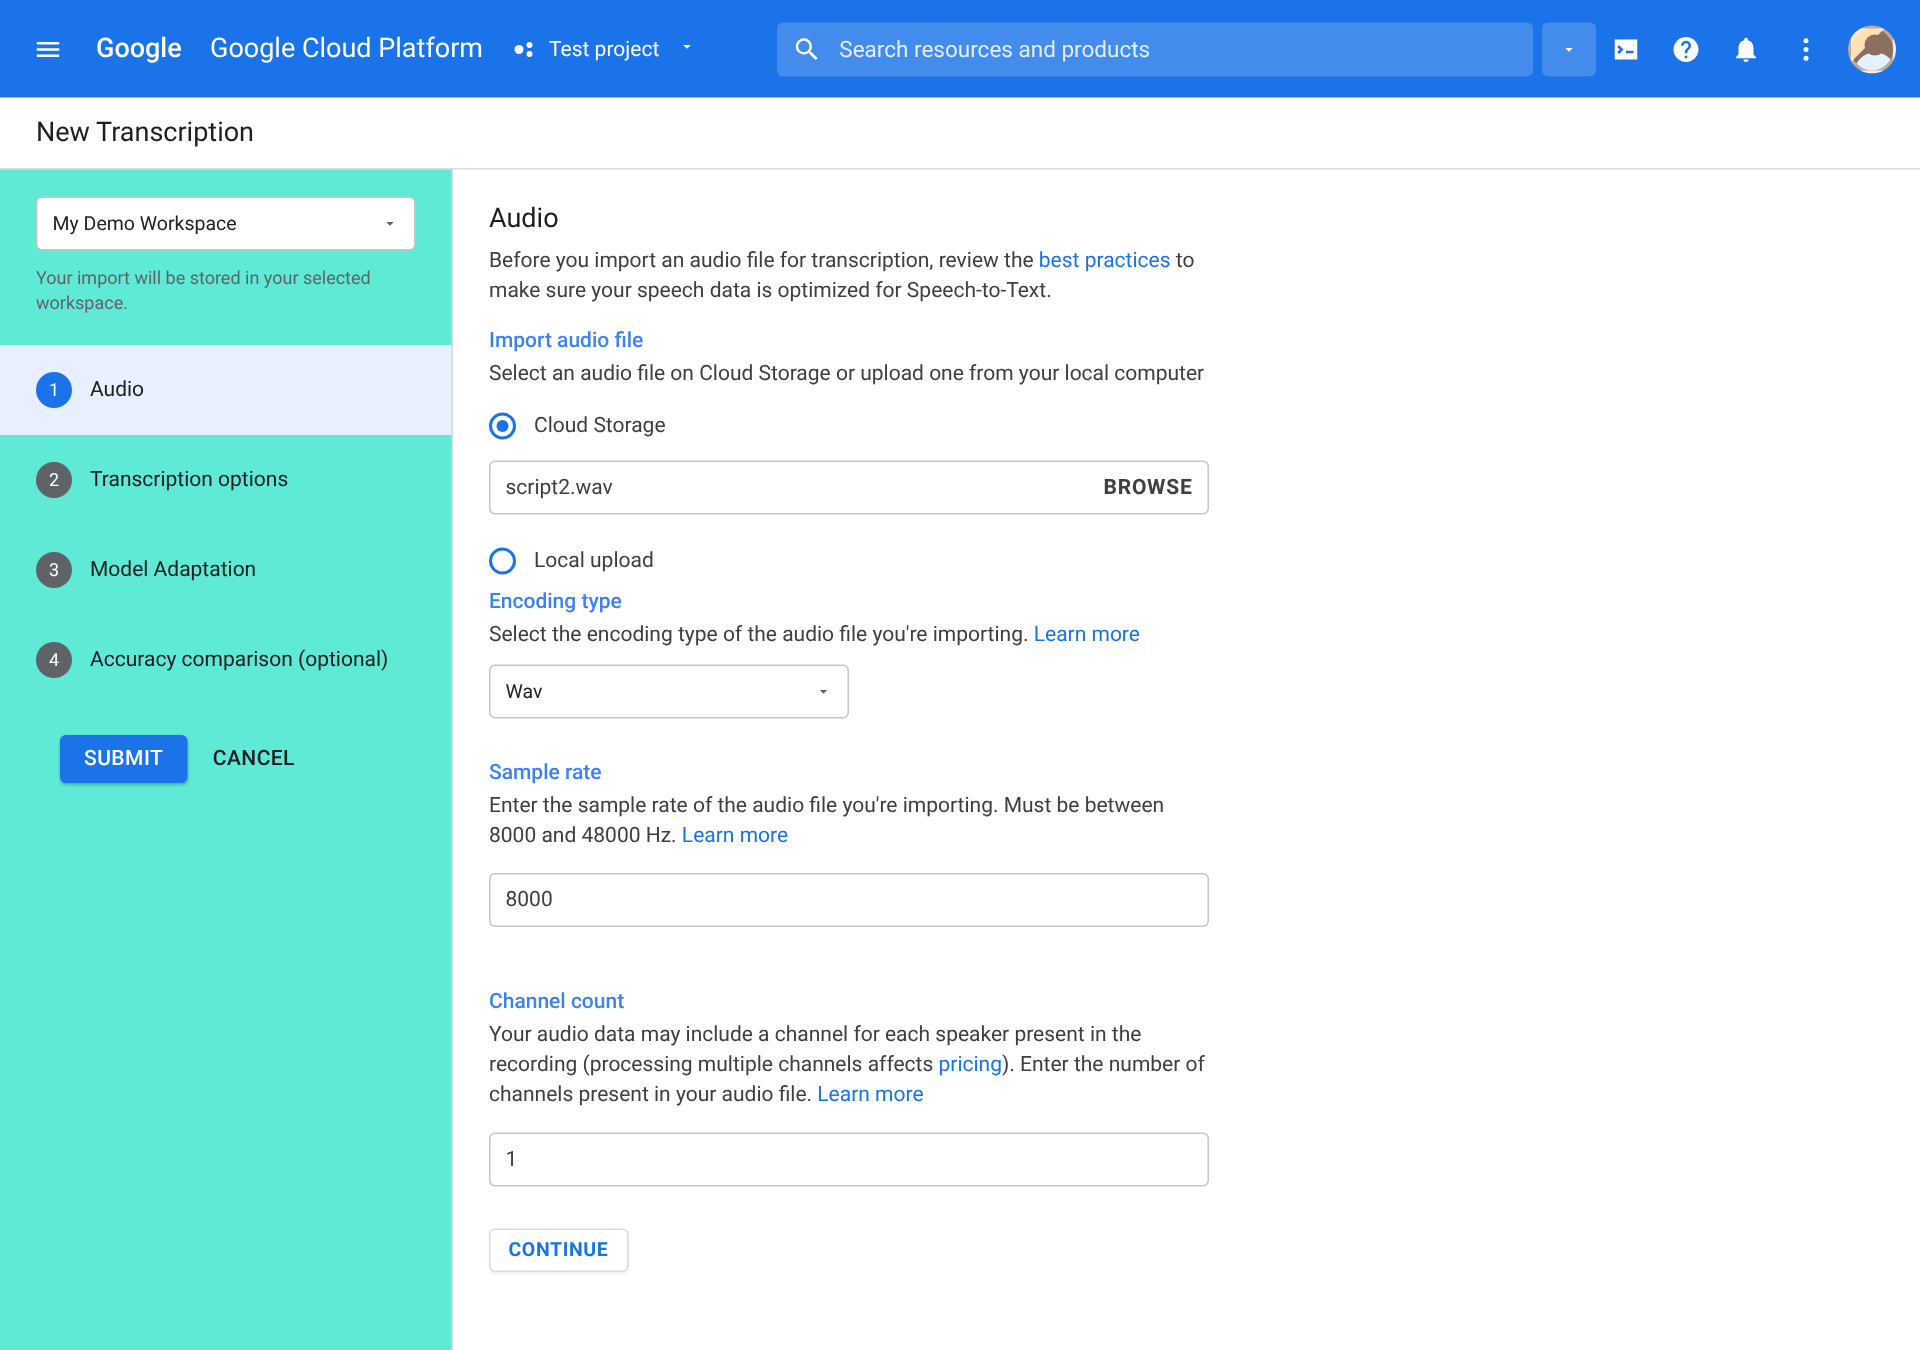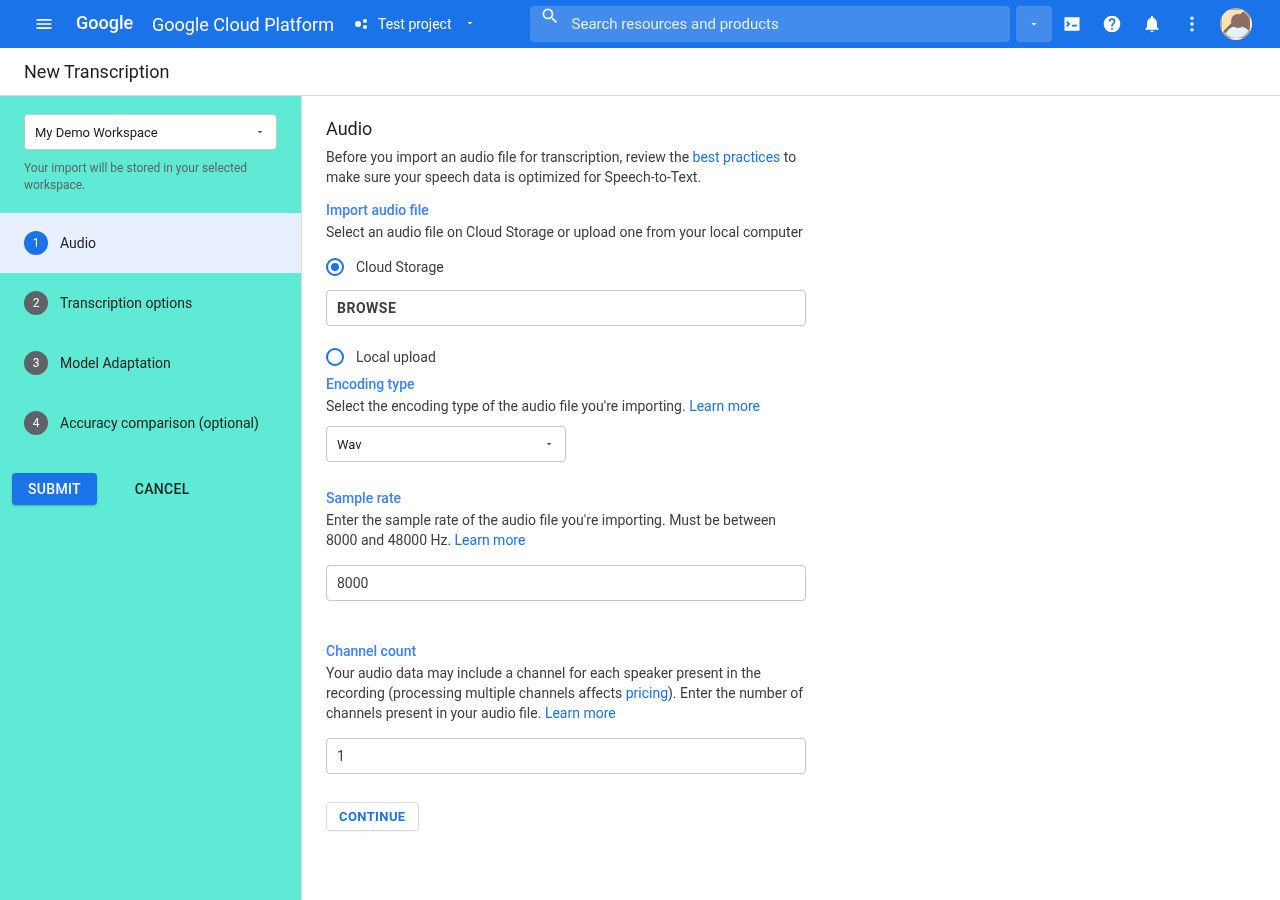--- a/index.html
+++ b/index.html
@@ -1,29 +1,29 @@
 <!DOCTYPE html>
 <html><head>
 <meta charset="utf-8">
 <style>
 *{box-sizing:border-box;margin:0;padding:0;font-family:Roboto,"Helvetica Neue",Arial,sans-serif}
 body{background:#fff;color:#202124;font-size:14px;width:1280px;height:900px;overflow:hidden}
 a{color:#1a73e8;text-decoration:none}
 
 
-.topbar{height:48px;background:#1a73e8;display:flex;align-items:center;color:#fff;padding:0 20px}
+.topbar{height:65px;background:#1a73e8;display:flex;align-items:center;color:#fff;padding:0 8px}
 .menu-btn{width:48px;height:48px;display:flex;align-items:center;justify-content:center;cursor:pointer}
 .menu-btn svg{fill:#fff}
 .logo{display:flex;align-items:center;margin-left:8px;font-size:18px;white-space:nowrap}
 .logo span{font-size:18px}
 .project{display:flex;align-items:center;margin-left:20px;cursor:pointer}
 .project-dots{margin-right:8px;display:flex;align-items:center}
 .project-name{font-size:14px}
 .caret{margin-left:12px}
-.searchwrap{flex:1;max-width:634px;margin-left:54px;background:rgba(255,255,255,.18);border-radius:4px;height:36px;display:flex;padding:0 10px}
+.searchwrap{flex:1;max-width:634px;margin-left:54px;background:rgba(255,255,255,.18);border-radius:4px;height:36px;display:flex;align-items:center;padding:0 10px}
 .searchwrap svg{fill:#fff;flex-shrink:0}
 .searchwrap input{flex:1;background:none;border:none;outline:none;color:#fff;font-size:15px;margin-left:12px}
 .searchwrap input::placeholder{color:rgba(255,255,255,.85)}
 .searchdrop{width:36px;height:36px;margin-left:6px;background:rgba(255,255,255,.18);border-radius:4px;display:flex;align-items:center;justify-content:center;cursor:pointer}
 .topicons{display:flex;align-items:center;margin-left:auto}
 .topicon{width:40px;height:48px;display:flex;align-items:center;justify-content:center;cursor:pointer}
 .topicon svg{fill:#fff}
 .avatar{width:32px;height:32px;border-radius:50%;background:linear-gradient(135deg,#ffe0b2 40%,#8d6e63 40%);margin:0 8px;cursor:pointer;border:2px solid rgba(255,255,255,.4);position:relative;overflow:hidden}
 .avatar::after{content:"";position:absolute;width:14px;height:14px;background:#8d6e63;border-radius:50%;top:4px;left:9px}
 .avatar::before{content:"";position:absolute;width:28px;height:18px;background:#e3f2fd;border-radius:14px 14px 0 0;bottom:-6px;left:2px}
@@ -39,21 +39,21 @@
 .select{border:1px solid #c6c6c6;border-radius:4px;height:36px;display:flex;align-items:center;padding:0 10px;background:#fff;cursor:pointer;justify-content:space-between;font-size:13px}
 .wshint{color:#5f6368;font-size:12px;margin-top:10px;line-height:1.45}
 
 .steps{margin-top:18px}
 .step{display:flex;align-items:center;padding:0 24px;height:60px}
 .stepnum{width:24px;height:24px;border-radius:50%;background:#5f6368;color:#fff;font-size:12px;display:flex;align-items:center;justify-content:center;margin-right:12px;flex-shrink:0}
 .step.active{background:#e8f0fe}
 .step.active .stepnum{background:#1a73e8}
 .steplabel{font-size:14px;color:#202124}
 
-.sideactions{padding:20px 12px;display:flex;align-items:center;gap:38px}
+.sideactions{padding:20px 40px;display:flex;align-items:center;gap:17px}
 .btn{border:none;cursor:pointer;font-size:14px;font-weight:500;letter-spacing:.3px;background:none;font-family:inherit}
 .btn-primary{background:#1a73e8;color:#fff;padding:0 16px;height:32px;border-radius:4px;box-shadow:0 1px 2px rgba(0,0,0,.25)}
 .btn-text{color:#202124}
 
 
 .main{flex:1;padding:22px 24px;overflow:auto}
 .section{max-width:480px}
 .section h2{font-size:18px;font-weight:400;color:#1f1f1f;margin-bottom:8px}
 .desc{font-size:14px;line-height:1.45;color:#3c4043;margin-bottom:10px}
 .label{font-size:14px;font-weight:500;color:#3b82f6;margin-top:14px}
@@ -186,20 +186,21 @@
 
       <div class="label">Import audio file</div>
       <div class="sublabel">Select an audio file on Cloud Storage or upload one from your local computer</div>
 
       <div class="radio-row">
         <div class="radio checked"></div>
         <div class="radio-label">Cloud Storage</div>
       </div>
 
       <div class="field">
+        <input value="script2.wav" style="">
         <span class="browse">BROWSE</span>
       </div>
 
       <div class="radio-row" style="margin-top:22px">
         <div class="radio"></div>
         <div class="radio-label">Local upload</div>
       </div>
 
       <div class="label" style="margin-top:10px">Encoding type</div>
       <div class="sublabel"><span>Select the encoding type of the audio file you're importing. </span><a>Learn more</a></div>

